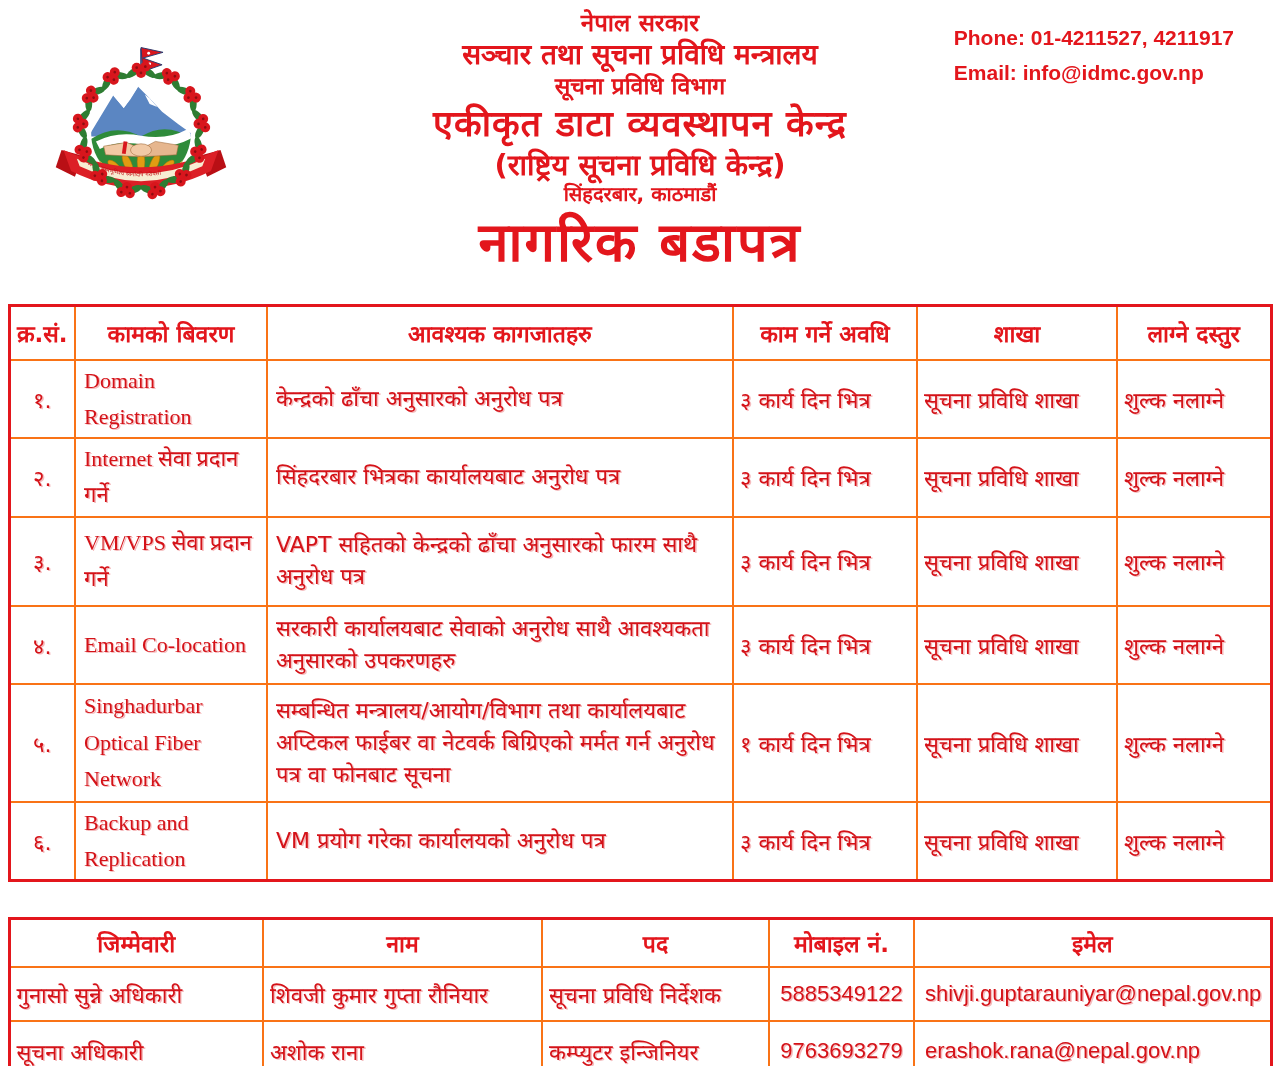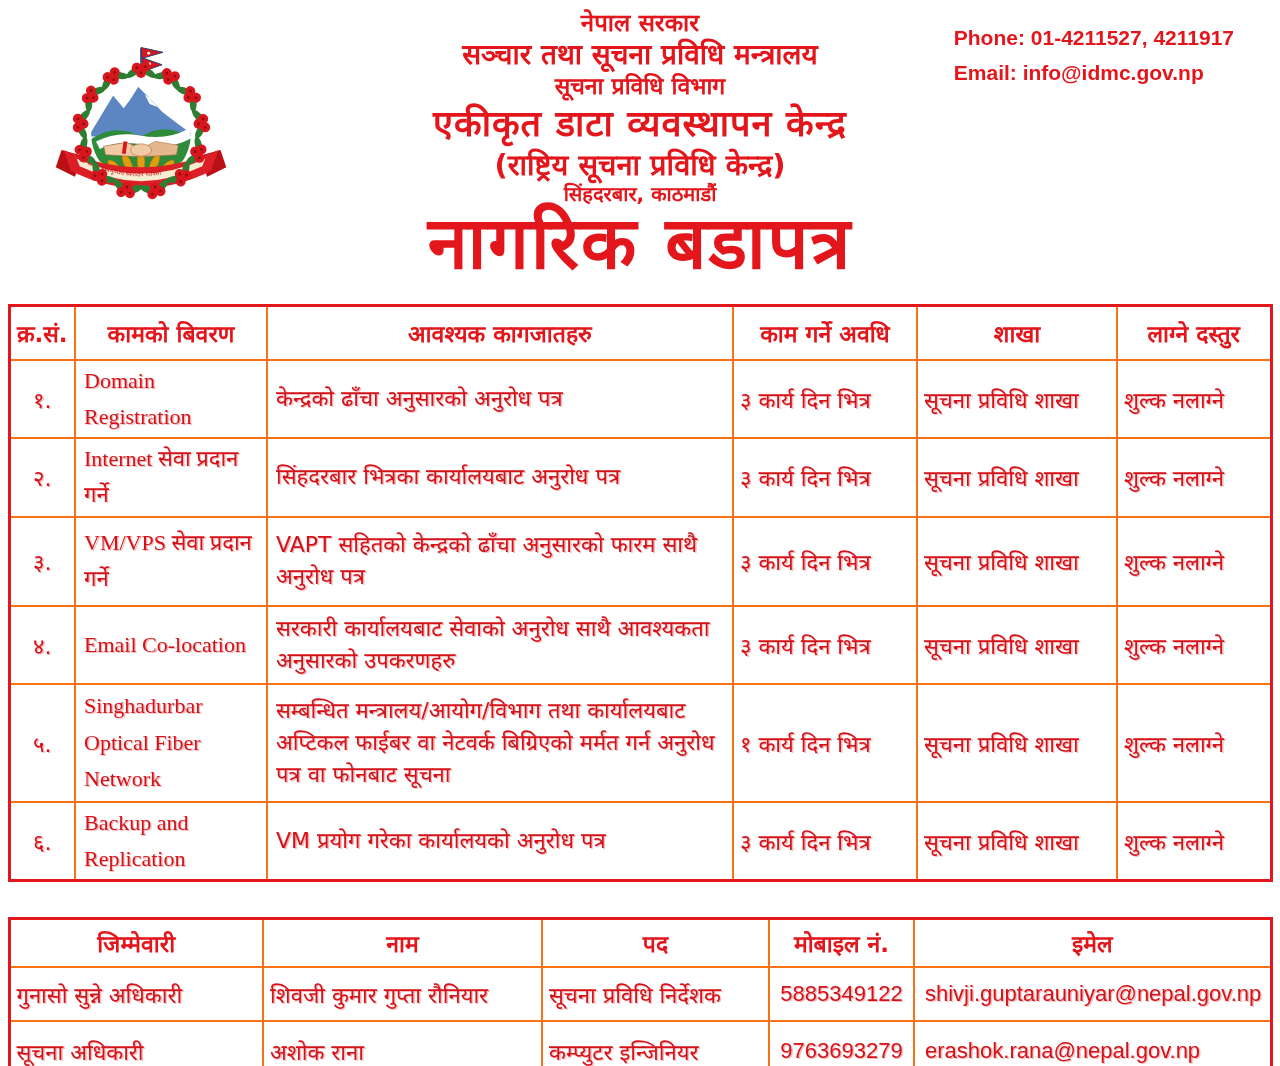--- a/index.html
+++ b/index.html
@@ -17,21 +17,21 @@
   .hc-dept      { font-size: 23px; line-height: 28px; }
   .hc-org       { font-size: 36px; line-height: 48px; letter-spacing: 1px; }
   .hc-alt       { font-size: 29px; line-height: 34px; }
   .hc-addr      { font-size: 20px; line-height: 24px; }
 
   .contact { position: absolute; right: 46px; top: 20px; text-align: left;
              color: #e3161c; font-weight: bold; font-size: 21px; line-height: 35px;
              font-family: "Liberation Sans", "DejaVu Sans", sans-serif; }
 
   .page-title { text-align: center; color: #e3161c; font-weight: bold;
-                font-size: 72px; line-height: 58px; letter-spacing: 2px; margin-top: 8px; }
+                font-size: 54px; line-height: 58px; letter-spacing: 2px; margin-top: 8px; }
 
   
   .tbl { border-collapse: collapse; table-layout: fixed; width: 1262px; margin: 0 auto;
          border: 3px solid #e3161c; }
   .tbl th, .tbl td { border: 2px solid #f97316; vertical-align: middle; overflow: hidden; }
   .tbl th { color: #e3161c; font-weight: bold; font-size: 23px; text-align: center; }
   .tbl td { color: #d41218; font-size: 22px; text-shadow: 1.4px 1.4px 0 #f5bcbe; }
 
   .main-tbl { margin-top: 14px; }
   .main-tbl thead tr { height: 54px; }

